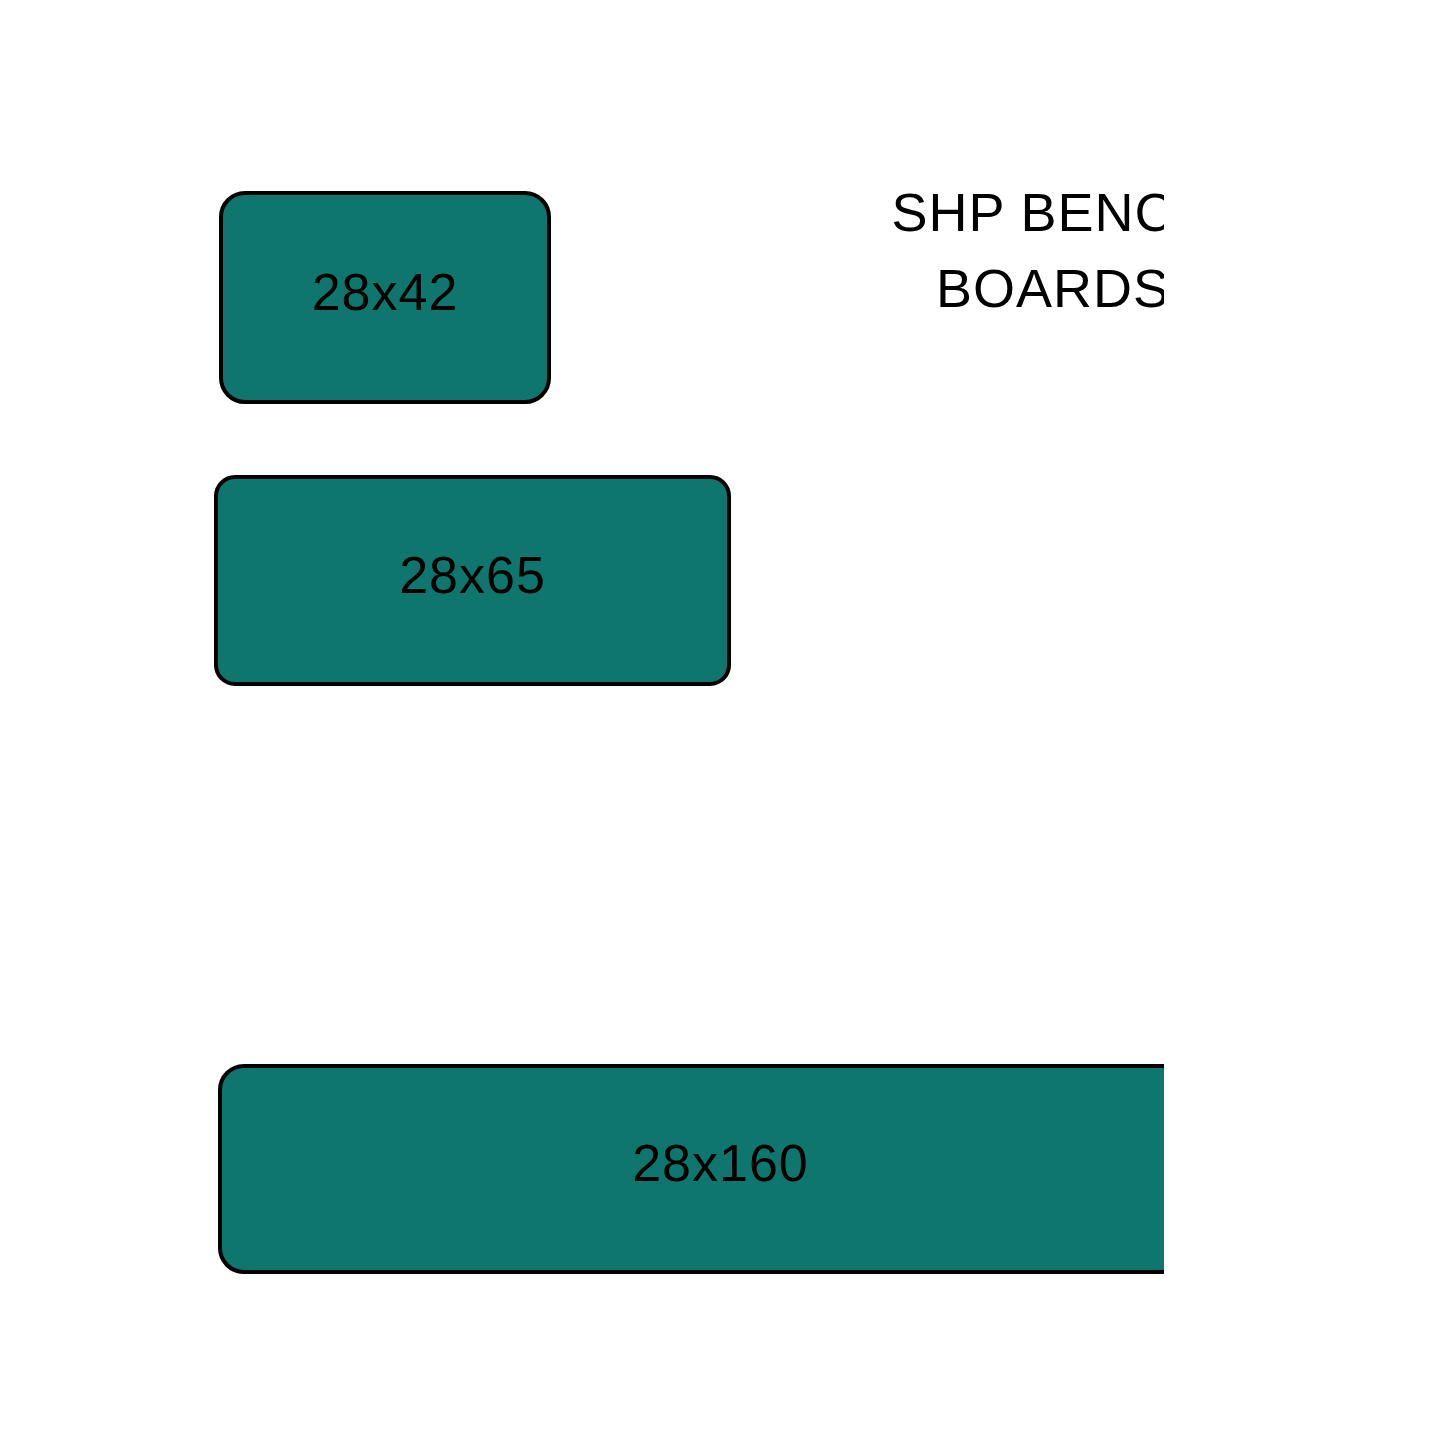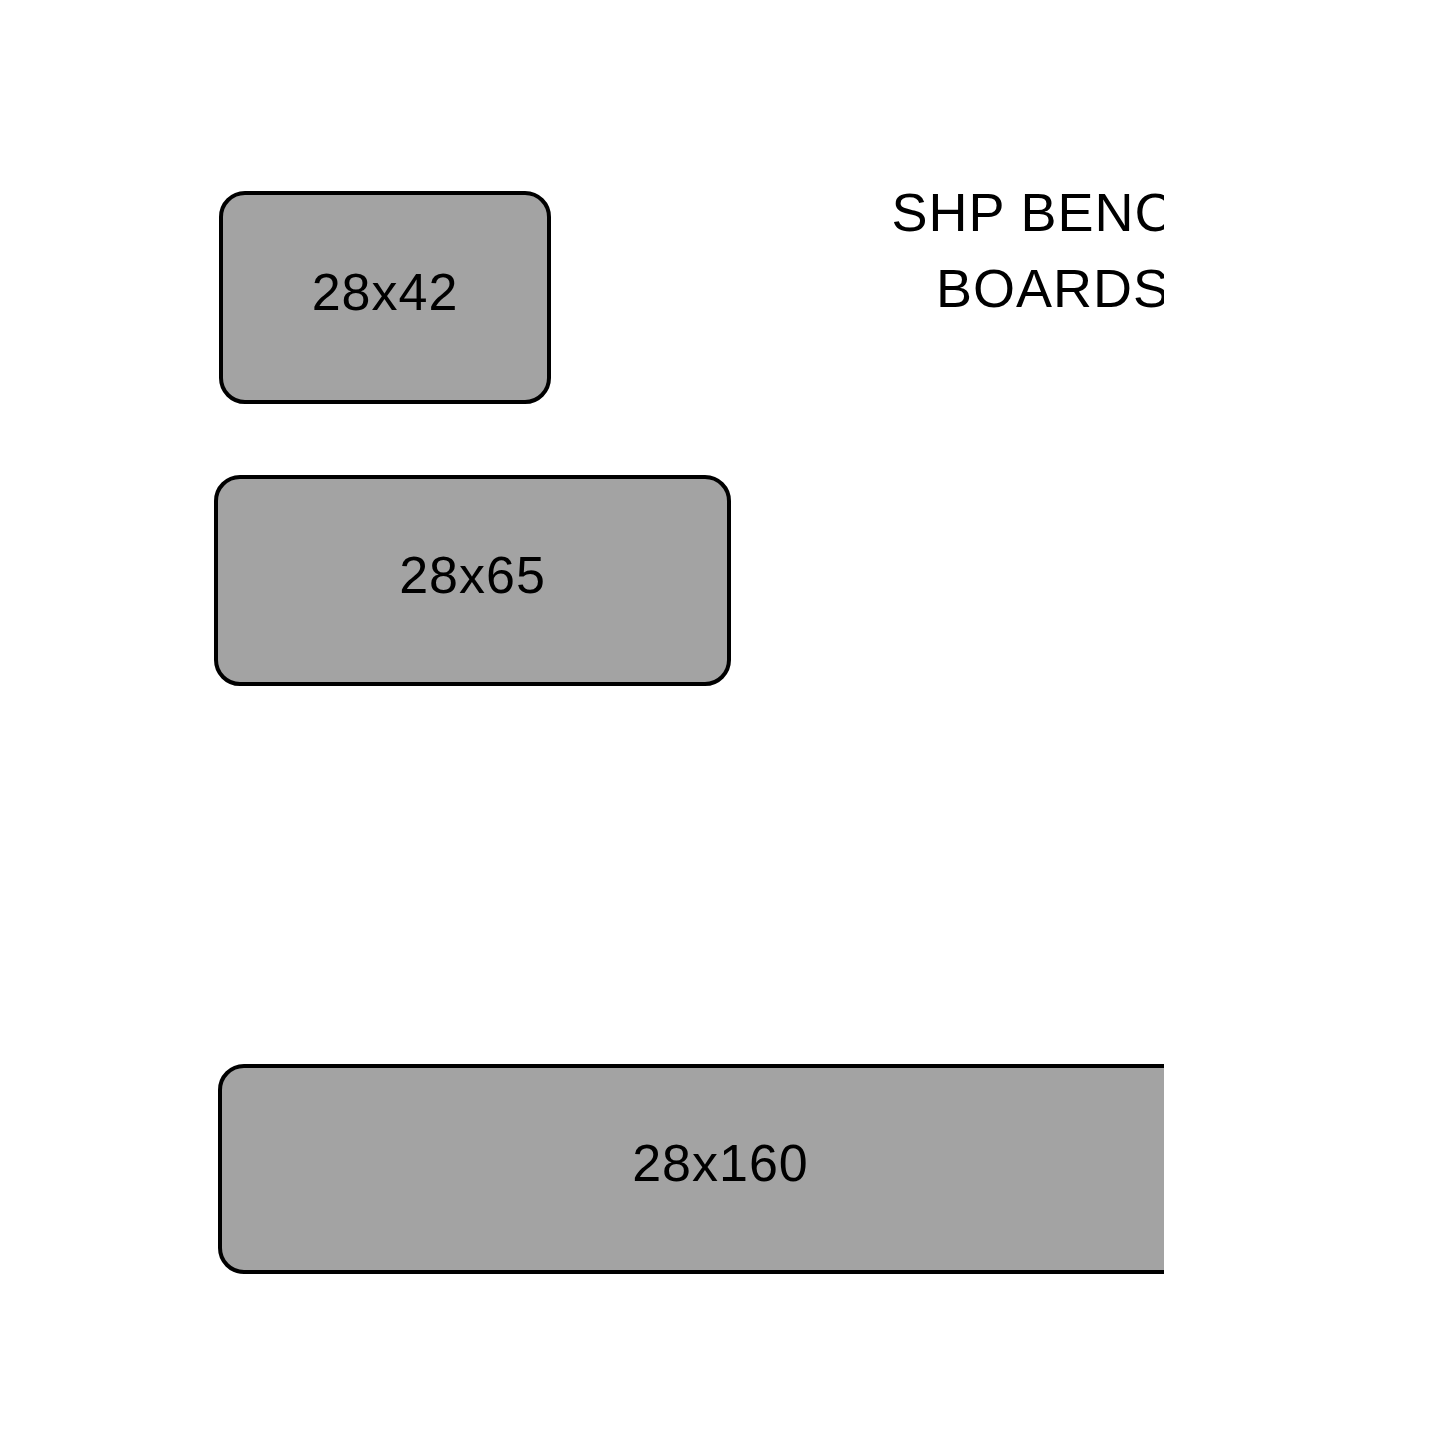--- a/index.html
+++ b/index.html
@@ -27,33 +27,33 @@
     line-height: 76px;
     letter-spacing: 1px;
     color: #000000;
     white-space: normal;
   }
   .board {
     position: absolute;
     box-sizing: border-box;
     border: 4px solid #000000;
     border-radius: 26px;
-    background: #a3a3a3;
+    background: #0f766e;
     display: flex;
     align-items: center;
     justify-content: center;
   }
   .board .label {
     font-size: 52px;
     color: #000000;
     letter-spacing: 1px;
     transform: translateY(-6px);
   }
   .b1 { left: 219px; top: 167px;  width: 332px;  height: 213px; }
-  .b2 { left: 214px; top: 451px;  width: 517px;  height: 211px; }
+  .b2 { left: 214px; top: 451px;  width: 517px;  height: 211px; border-radius: 21px; }
   .b3 { left: 216px; top: 747px;  width: 696px;  height: 213px; }
   .b4 { left: 218px; top: 1040px; width: 1005px; height: 210px; }
 </style>
 </head>
 <body>
 
 <div class="canvas">
 
   <div class="title">SHP BENCH BOARDS</div>
 

